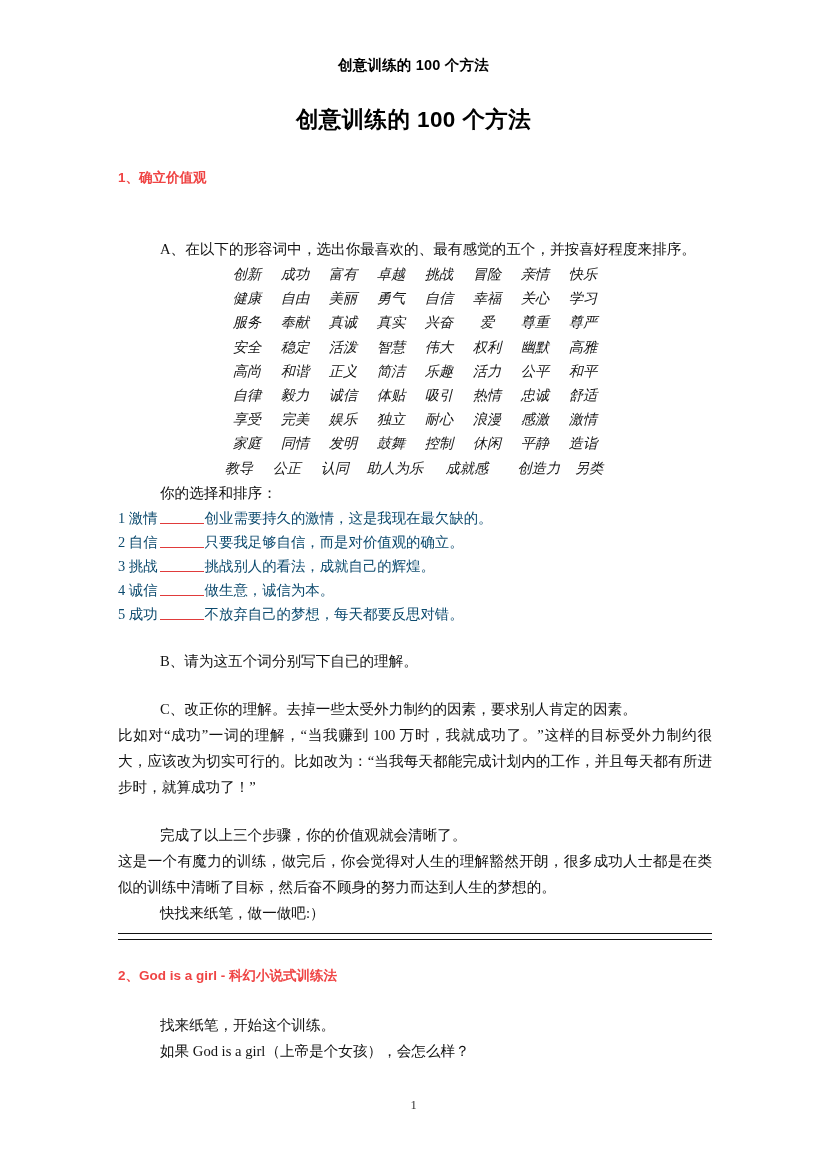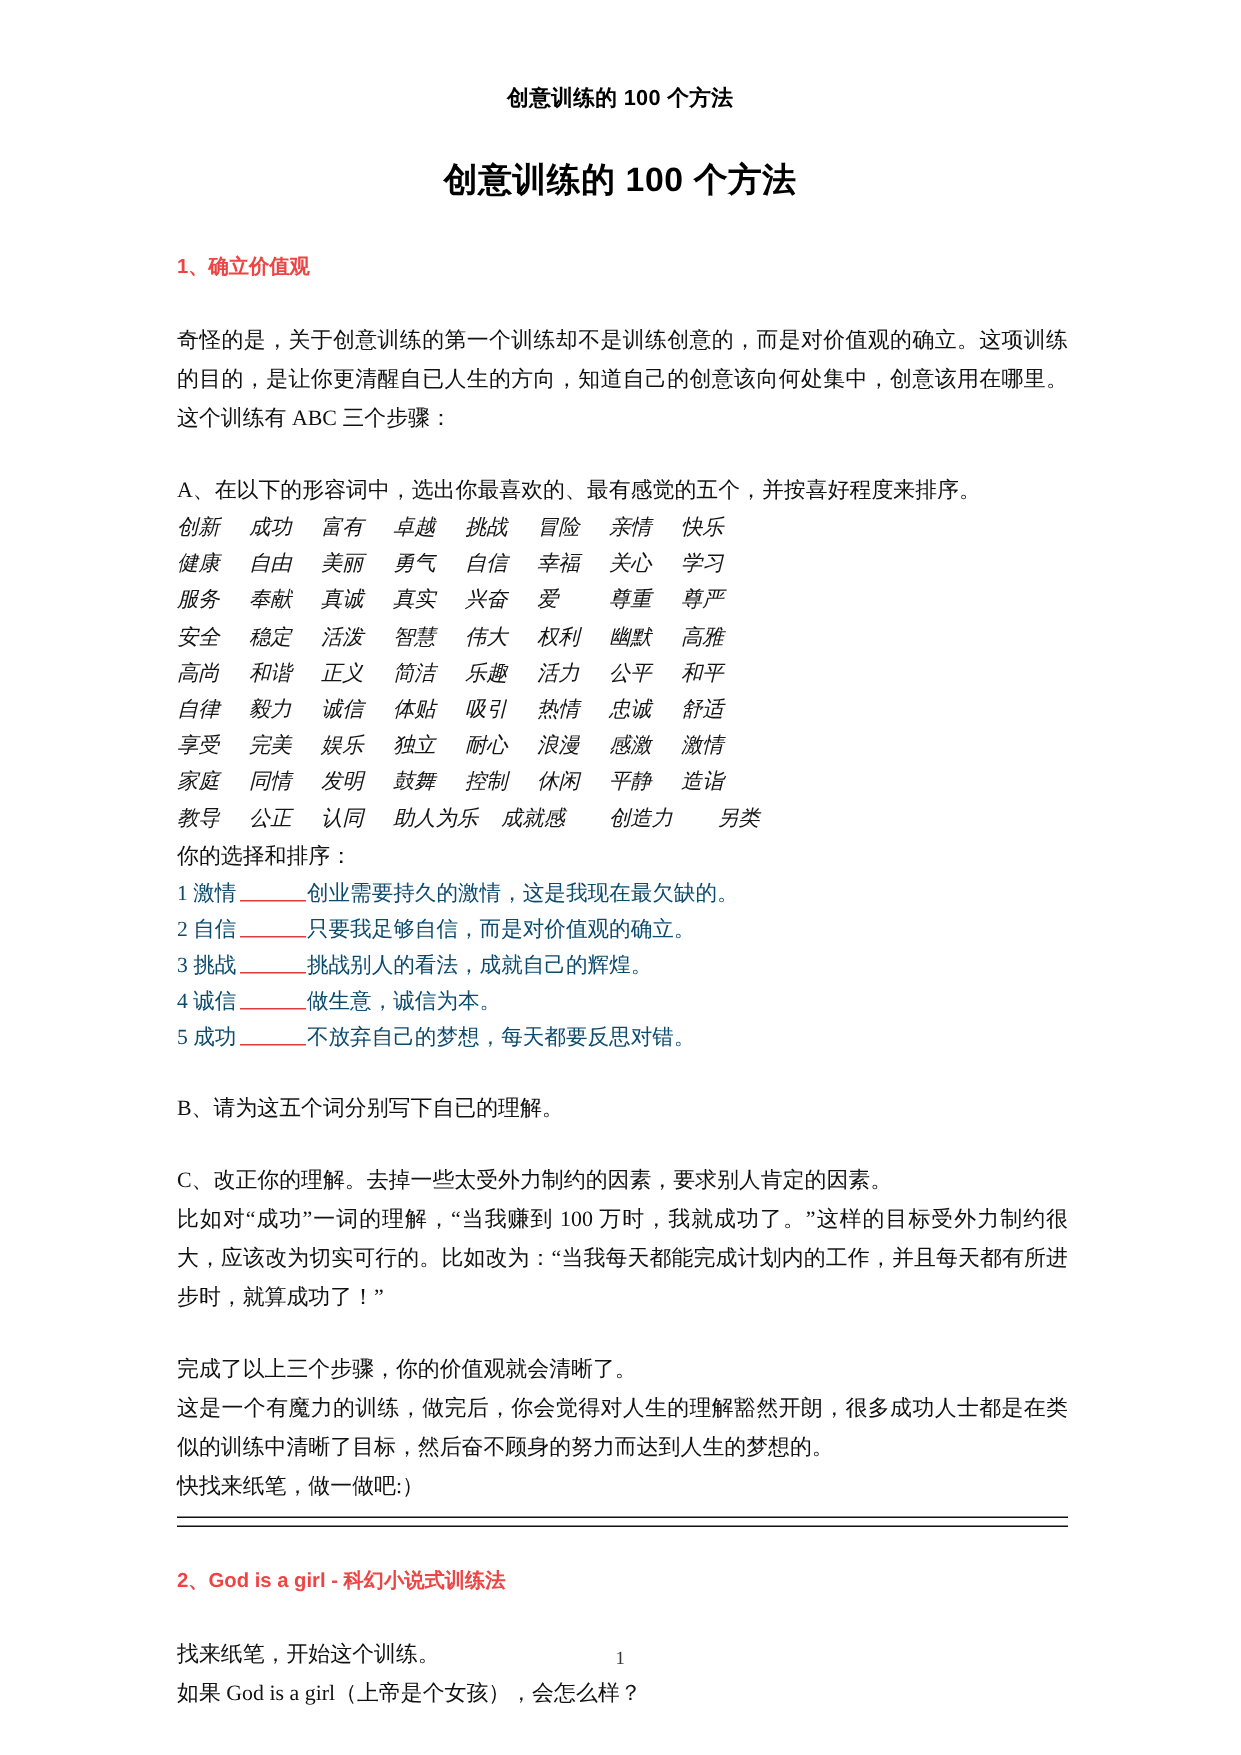--- a/index.html
+++ b/index.html
@@ -71,37 +71,37 @@
 
   .para {
     font-size: 14.6px;
     line-height: 26px;
     color: #111;
     margin: 0;
     text-align: justify;
     text-justify: inter-ideograph;
   }
 
-  .para.tight { text-align: left; }
+  .para.tight { text-align: left; margin-left: 42px; }
 
   .gap-lg { height: 26px; }
   .gap-md { height: 22px; }
   .gap-xs { height: 7px; }
 
   
   .word-grid {
     margin: 0;
     font-family: "Liberation Serif", "DejaVu Serif", serif;
     font-style: italic;
     font-size: 14.2px;
     line-height: 24.2px;
     color: #151515;
     white-space: nowrap;
   }
-  .word-row { display: block; height: 24.2px; }
+  .word-row { display: block; height: 24.2px; text-align: center; }
   .word-row span.cell {
     display: inline-block;
     width: 48px;
     vertical-align: top;
   }
   .word-row span.cell.wide { width: 72px; }
   .word-row span.cell.auto { width: auto; padding-right: 12px; }
 
   
   .red-block {
@@ -152,21 +152,20 @@
   <div class="doc-header">创意训练的 100 个方法</div>
 
   <div class="doc-title">创意训练的 100 个方法</div>
 
   <div class="content">
 
     <h2 class="h2">1、确立价值观</h2>
 
     <div class="gap-lg"></div>
 
-    <p class="para">奇怪的是，关于创意训练的第一个训练却不是训练创意的，而是对价值观的确立。这项训练的目的，是让你更清醒自已人生的方向，知道自己的创意该向何处集中，创意该用在哪里。这个训练有 ABC 三个步骤：</p>
 
     <div class="gap-md"></div>
 
     <p class="para tight">A、在以下的形容词中，选出你最喜欢的、最有感觉的五个，并按喜好程度来排序。</p>
 
     <div class="word-grid">
       <span class="word-row">
         <span class="cell">创新</span><span class="cell">成功</span><span class="cell">富有</span><span class="cell">卓越</span><span class="cell">挑战</span><span class="cell">冒险</span><span class="cell">亲情</span><span class="cell">快乐</span>
       </span>
       <span class="word-row">

